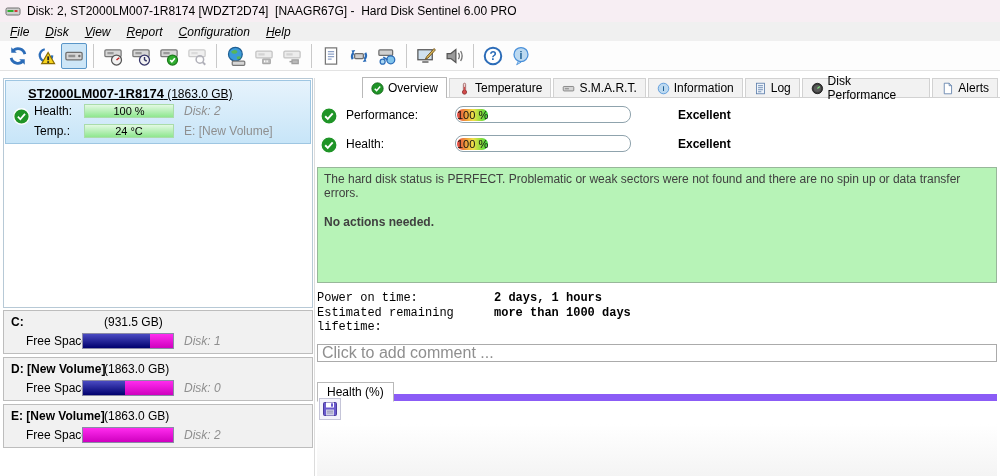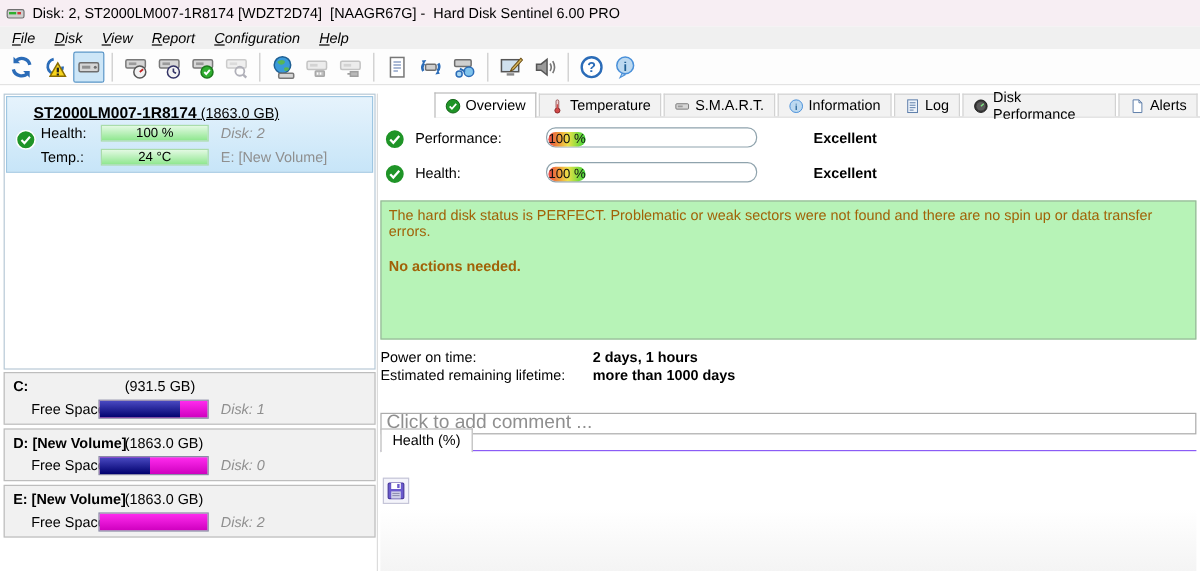--- a/index.html
+++ b/index.html
@@ -72,34 +72,34 @@
   .prow .pcheck { position:absolute; left:4px; top:0; }
   .prow .plab { position:absolute; left:30px; top:1px; }
   .pbar { position:absolute; left:139px; top:-1px; width:176px; height:17px;
     border:1px solid #8fa3ad; border-radius:8px; background:#fff; padding:1px; }
   .pbar .pfill { height:100%; border-radius:6px;
     background:linear-gradient(90deg,#e64545 0%,#ef9a3a 28%,#efe04a 52%,#9ade3e 74%,#3cd43c 100%);
     text-align:center; font-size:11px; line-height:13px; color:#111; }
   .prow .prate { position:absolute; left:327px; top:1px; font-weight:bold;padding-left:35px; }
 
   .statusbox { position:absolute; left:1px; top:68px; right:3px; height:116px;
-    background:#b7f3b7; border:1px solid #98b79a; padding:4px 6px; color:#a16207; }
+    background:#b7f3b7; border:1px solid #98b79a; padding:4px 6px; color:#404040; }
   .statusbox .act { font-weight:bold; margin-top:15px; }
 
   .stats { position:absolute; left:1px; top:192px; }
-  .stats .srow { display:flex; height:15px; }
+  .stats .srow { display:flex; height:15px;font-family:Liberation Mono, monospace; }
   .stats .slab { width:177px; }
   .stats .sval { font-weight:bold; }
 
   .comment { position:absolute; left:1px; top:245px; right:3px; height:18px;
     border:1px solid #ababab; font-family:"Liberation Sans",sans-serif;
     font-size:16px; padding:0 4px; color:#000; background:#fff; }
   .comment::placeholder { color:#8f8f8f; }
 
-  .subtabs { position:absolute; left:1px; top:257px; right:3px; height:20px; border-bottom:1px solid #8b5cf6;text-decoration:underline; }
+  .subtabs { position:absolute; left:1px; top:282px; right:3px; height:20px; border-bottom:7px solid #8b5cf6;text-decoration:underline; }
   .subtab { display:inline-flex; align-items:center; height:20px; padding:0 9px;
     background:#fff; border:1px solid #b9b9b9; border-bottom:1px solid #fff; position:relative; top:1px; }
   .savebtn { position:absolute; left:3px; top:299px; width:22px; height:22px;
     border:1px solid #c5c5d8; background:#f4f4fb; display:flex; align-items:center; justify-content:center; }
   .savebtn svg { width:16px; height:16px; }
   .chartarea { position:absolute; left:1px; top:325px; right:3px; bottom:0;
     background:linear-gradient(#ffffff,#f4f4f4); }
 </style>
 </head>
 <body>

